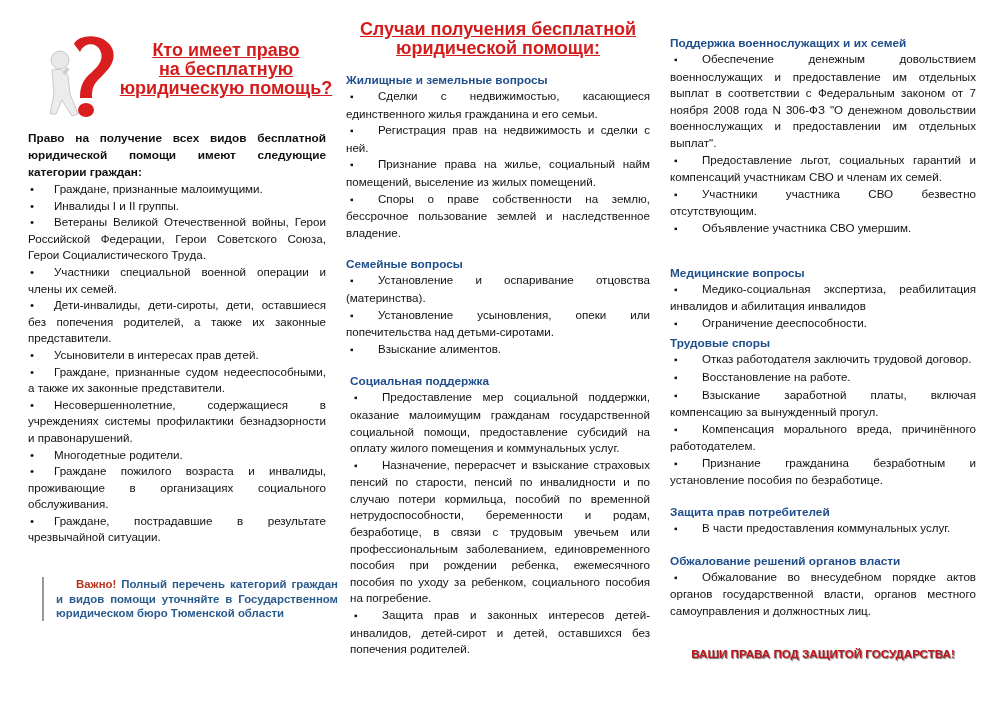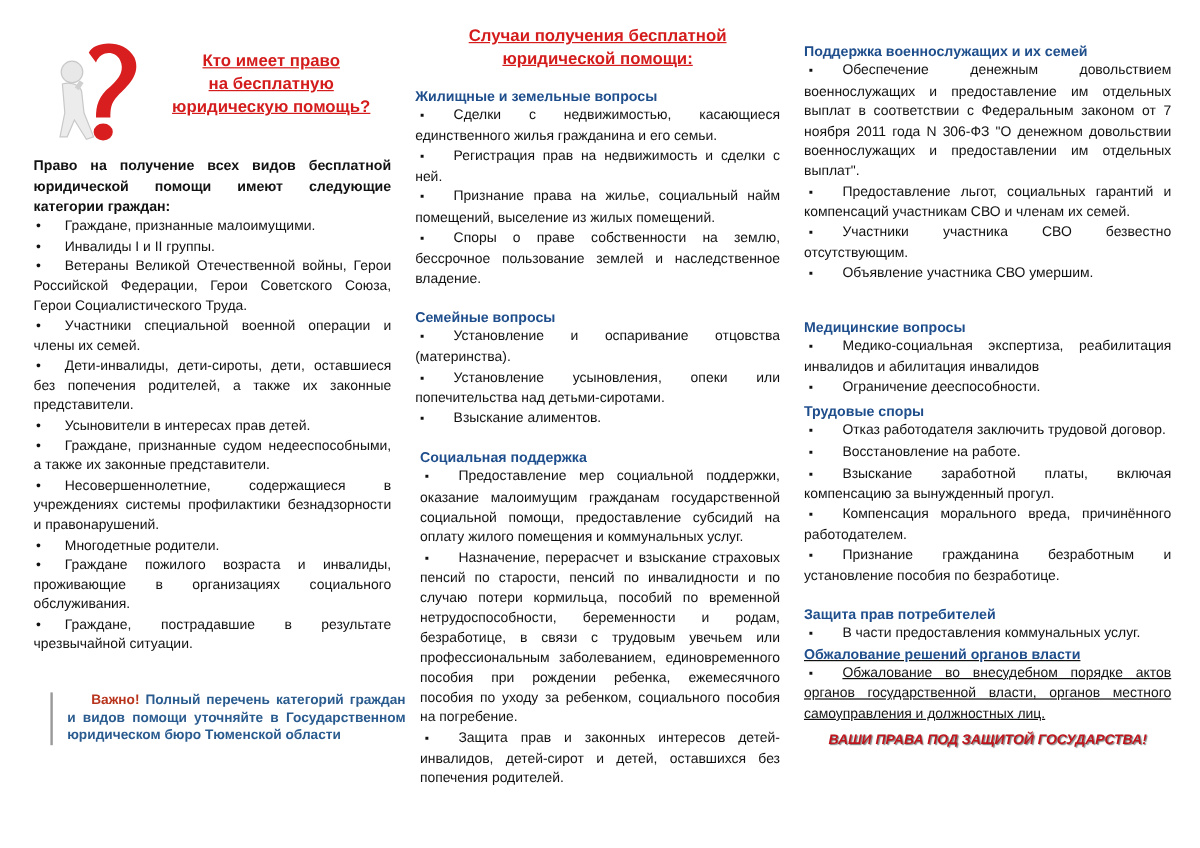--- a/index.html
+++ b/index.html
@@ -8,21 +8,21 @@
   .col { position:absolute; top:0; }
   .col1 { left:28px; width:298px; }
   .col2 { left:346px; width:304px; }
   .col3 { left:670px; width:306px; }
   .txt { font-size:11.6px; line-height:16.6px; text-align:justify; }
   .li { margin:0; }
   .bul1::before { content:"•"; display:inline-block; width:24px; padding-left:2px; }
   .bul2::before { content:"▪"; display:inline-block; width:28px; padding-left:4px; font-size:10px; }
   .heading { color:#1f4e8c; font-weight:bold; font-size:11.8px; margin:0 0 1px 0; }
   .main-title { color:#d41c1c; font-weight:bold; text-decoration:underline; text-align:center;
-                font-size:14px; line-height:19px; }
+                font-size:18px; line-height:19px; }
   .intro { font-weight:bold; font-size:11.8px; line-height:17px; text-align:justify; }
   .important { position:absolute; left:42px; top:577px; width:282px; border-left:2px solid #999;
                padding-left:12px; color:#2a5b8f; font-weight:bold; font-size:11.4px; line-height:14.5px;
                text-align:justify; }
   .important .imp { color:#b8341c;padding-left:20px; }
   .footer-slogan { color:#c0141c; font-weight:bold; font-size:11.6px; text-align:center;
                    text-shadow:1px 1px 1px #777; }
   .qmark { position:absolute; left:34px; top:30px; width:88px; height:92px; }
 </style>
 </head>
@@ -93,21 +93,21 @@
       <p class="li bul2"><span>Назначение, перерасчет и взыскание страховых пенсий по старости, пенсий по инвалидности и по случаю потери кормильца, пособий по временной нетрудоспособности, беременности и родам, безработице, в связи с трудовым увечьем или профессиональным заболеванием, единовременного пособия при рождении ребенка, ежемесячного пособия по уходу за ребенком, социального пособия на погребение.</span></p>
       <p class="li bul2"><span>Защита прав и законных интересов детей-инвалидов, детей-сирот и детей, оставшихся без попечения родителей.</span></p>
     </div>
   </div>
 </div>
 
 <div class="col col3" style="top:36px;">
   <div>
     <div class="heading">Поддержка военнослужащих и их семей</div>
     <div class="txt">
-      <p class="li bul2"><span>Обеспечение денежным довольствием военнослужащих и предоставление им отдельных выплат в соответствии с Федеральным законом от 7 ноября 2011 года N 306-ФЗ "О денежном довольствии военнослужащих и предоставлении им отдельных выплат".</span></p>
+      <p class="li bul2"><span>Обеспечение денежным довольствием военнослужащих и предоставление им отдельных выплат в соответствии с Федеральным законом от 7 ноября 2008 года N 306-ФЗ "О денежном довольствии военнослужащих и предоставлении им отдельных выплат".</span></p>
       <p class="li bul2"><span>Предоставление льгот, социальных гарантий и компенсаций участникам СВО и членам их семей.</span></p>
       <p class="li bul2"><span>Участники участника СВО безвестно отсутствующим.</span></p>
       <p class="li bul2"><span>Объявление участника СВО умершим.</span></p>
     </div>
   </div>
   <div style="margin-top:28px;">
     <div class="heading">Медицинские вопросы</div>
     <div class="txt">
       <p class="li bul2"><span>Медико-социальная экспертиза, реабилитация инвалидов и абилитация инвалидов</span></p>
       <p class="li bul2"><span>Ограничение дееспособности.</span></p>
@@ -122,20 +122,20 @@
       <p class="li bul2"><span>Компенсация морального вреда, причинённого работодателем.</span></p>
       <p class="li bul2"><span>Признание гражданина безработным и установление пособия по безработице.</span></p>
     </div>
   </div>
   <div style="margin-top:16px;">
     <div class="heading">Защита прав потребителей</div>
     <div class="txt">
       <p class="li bul2"><span>В части предоставления коммунальных услуг.</span></p>
     </div>
   </div>
-  <div style="text-decoration:underline;">
+  <div style="margin-top:16px;">
     <div class="heading">Обжалование решений органов власти</div>
     <div class="txt">
       <p class="li bul2"><span>Обжалование во внесудебном порядке актов органов государственной власти, органов местного самоуправления и должностных лиц.</span></p>
     </div>
   </div>
-  <div class="footer-slogan" style="margin-top:7px;font-style:italic;">ВАШИ ПРАВА ПОД ЗАЩИТОЙ ГОСУДАРСТВА!</div>
+  <div class="footer-slogan" style="margin-top:28px;">ВАШИ ПРАВА ПОД ЗАЩИТОЙ ГОСУДАРСТВА!</div>
 </div>
 
 </body></html>

